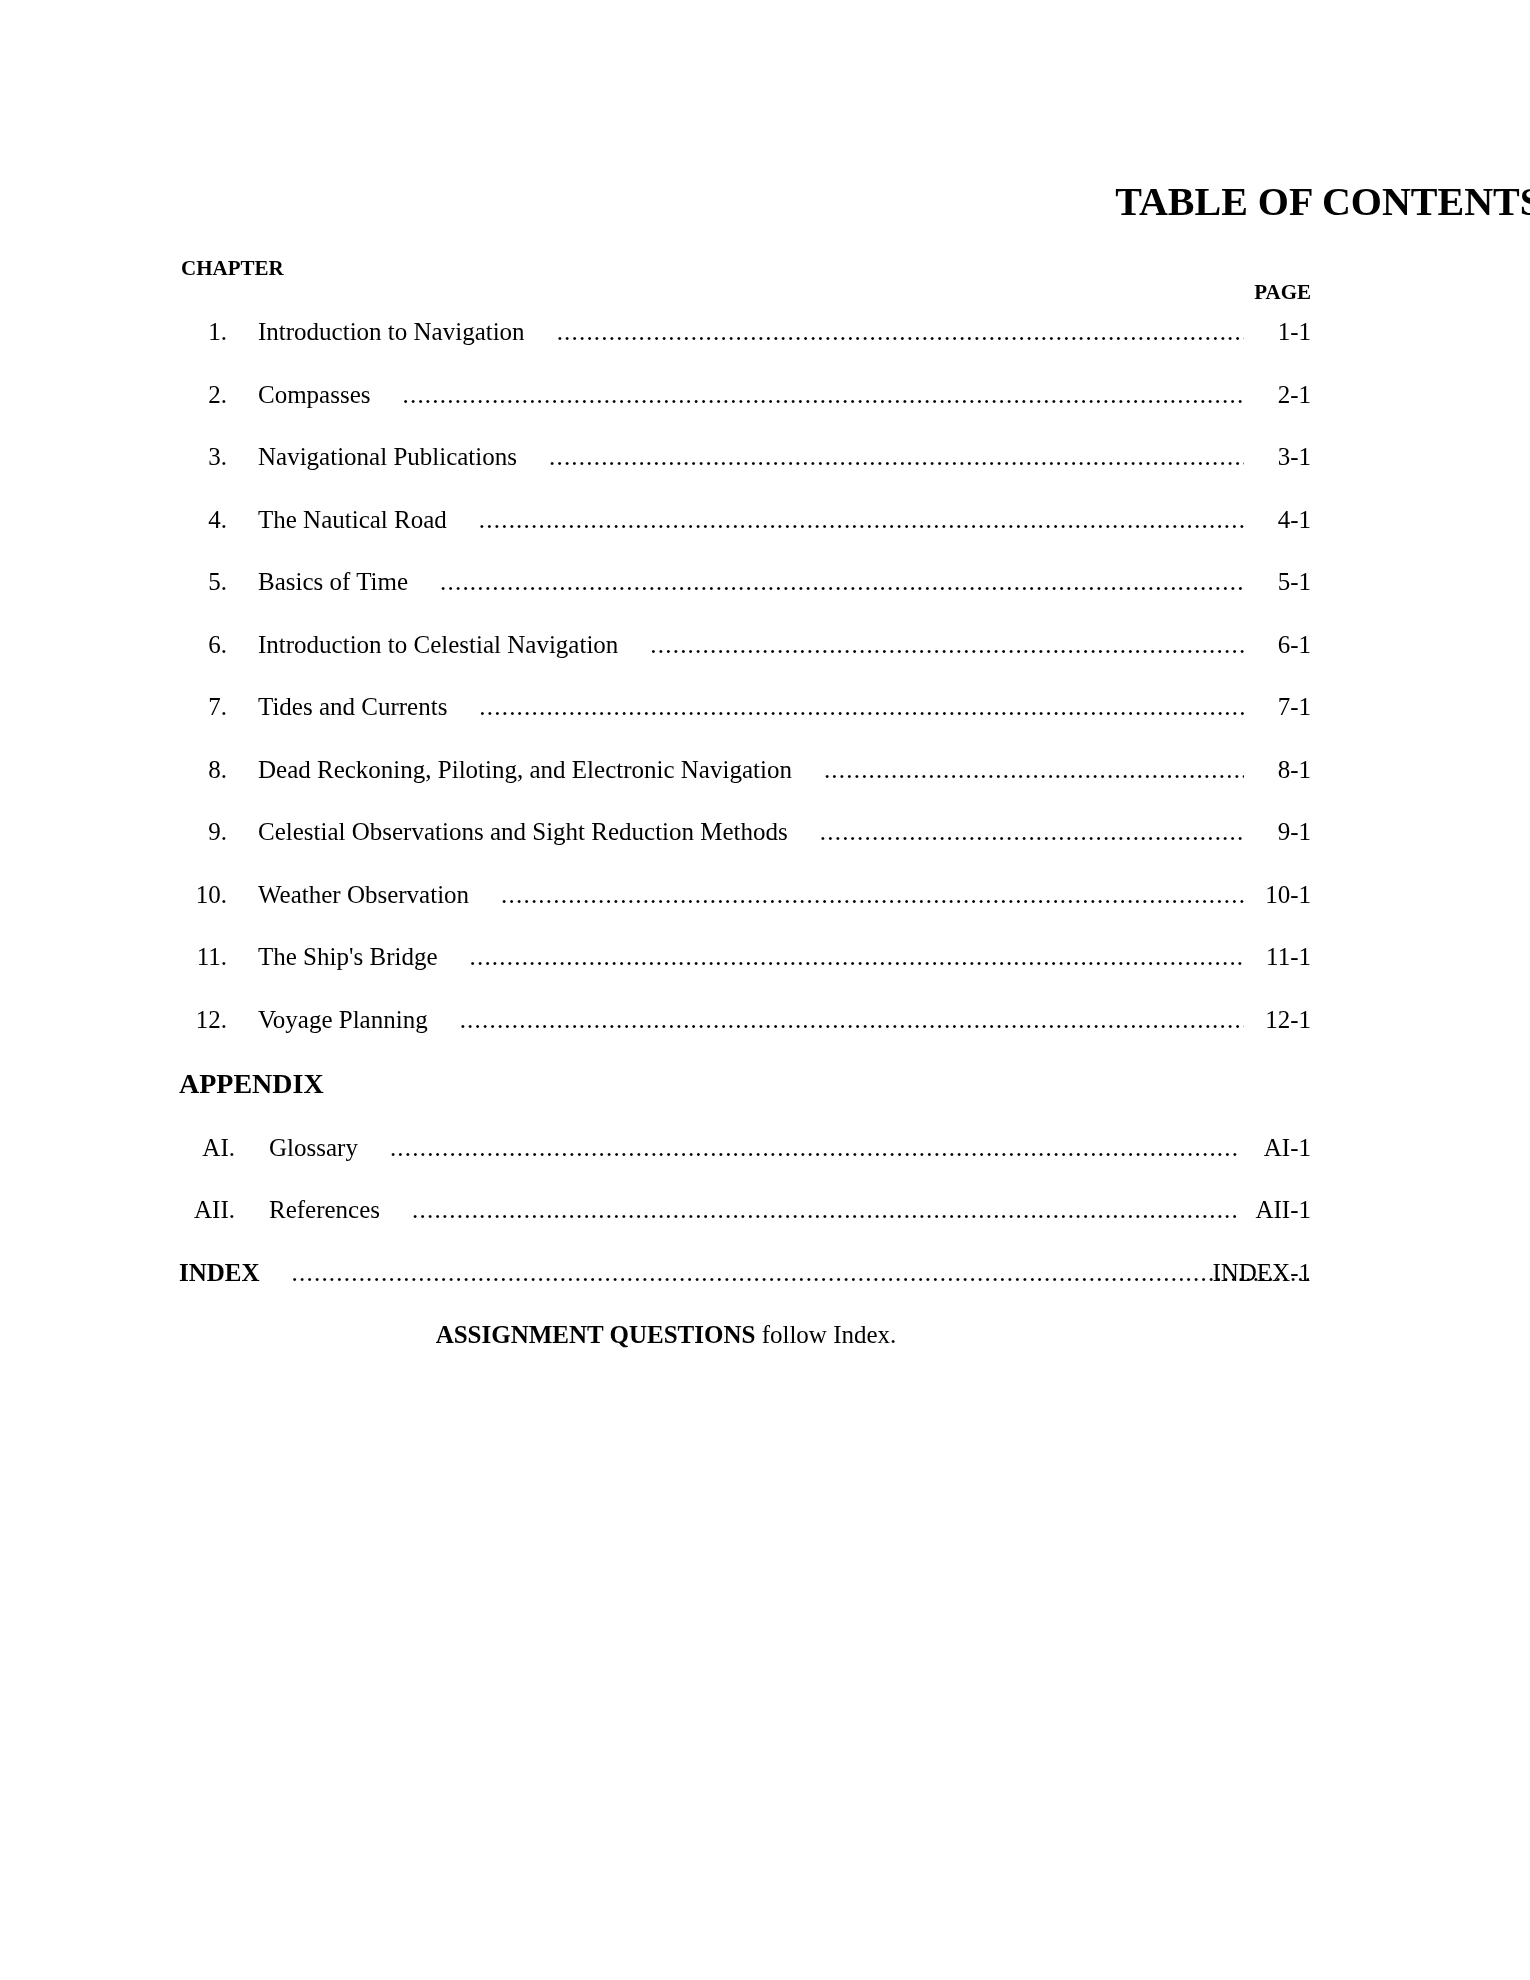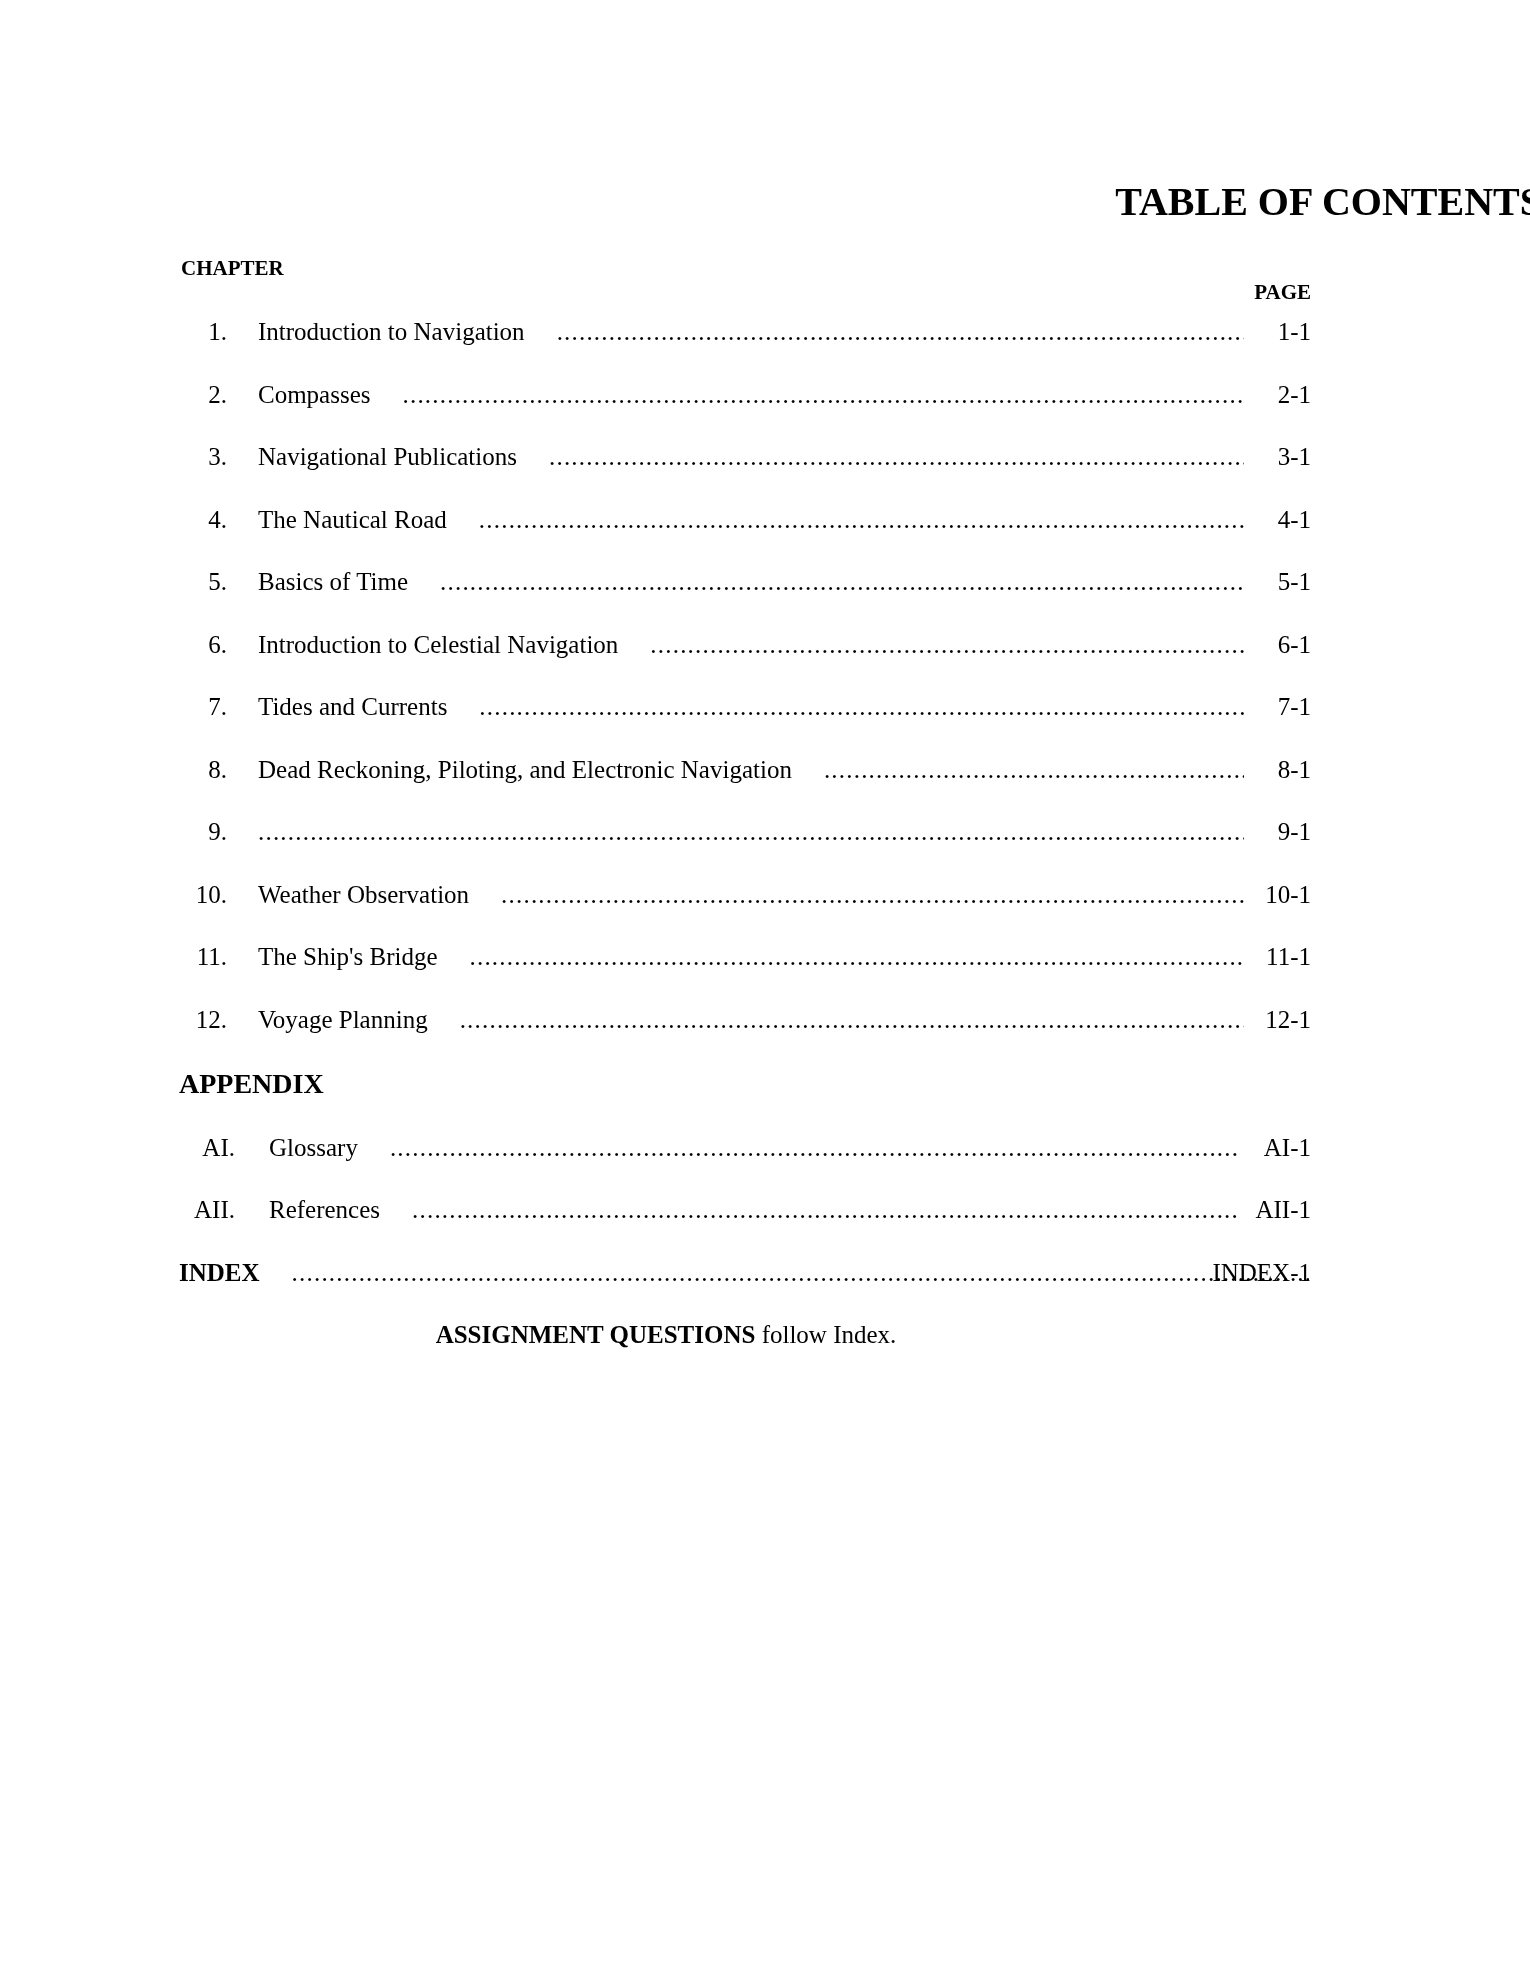--- a/index.html
+++ b/index.html
@@ -91,20 +91,21 @@
     <span class="num">8.</span>
     <span class="entry">
         <span class="label">Dead Reckoning, Piloting, and Electronic Navigation</span>
         <span class="dots">........................................................................................................................................................................................................</span>
       </span>
     <span class="page">8-1</span>
   </div>
   <div class="row" style="top:818px">
     <span class="num">9.</span>
     <span class="entry">
+        <span class="label">Celestial Observations and Sight Reduction Methods</span>
         <span class="dots">........................................................................................................................................................................................................</span>
       </span>
     <span class="page">9-1</span>
   </div>
   <div class="row" style="top:881px">
     <span class="num">10.</span>
     <span class="entry">
         <span class="label">Weather Observation</span>
         <span class="dots">........................................................................................................................................................................................................</span>
       </span>

